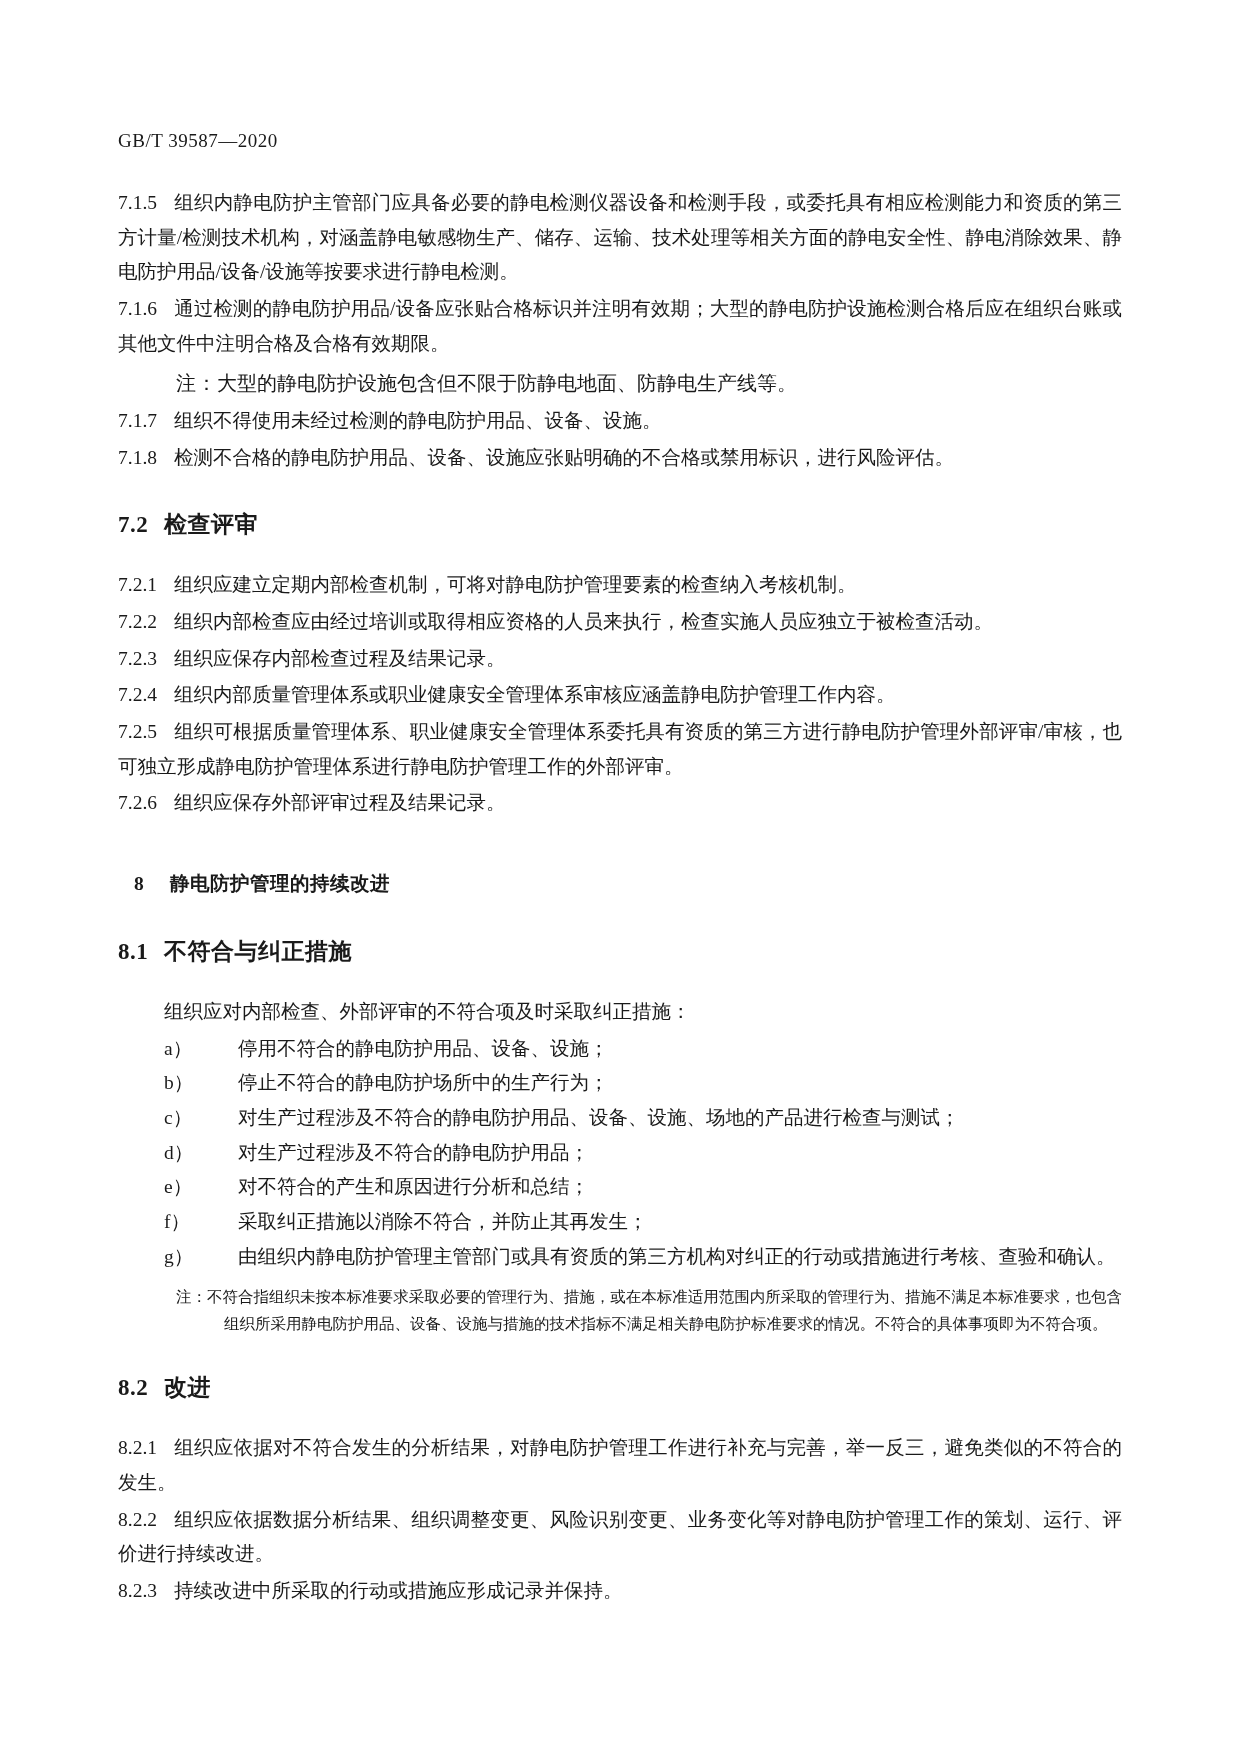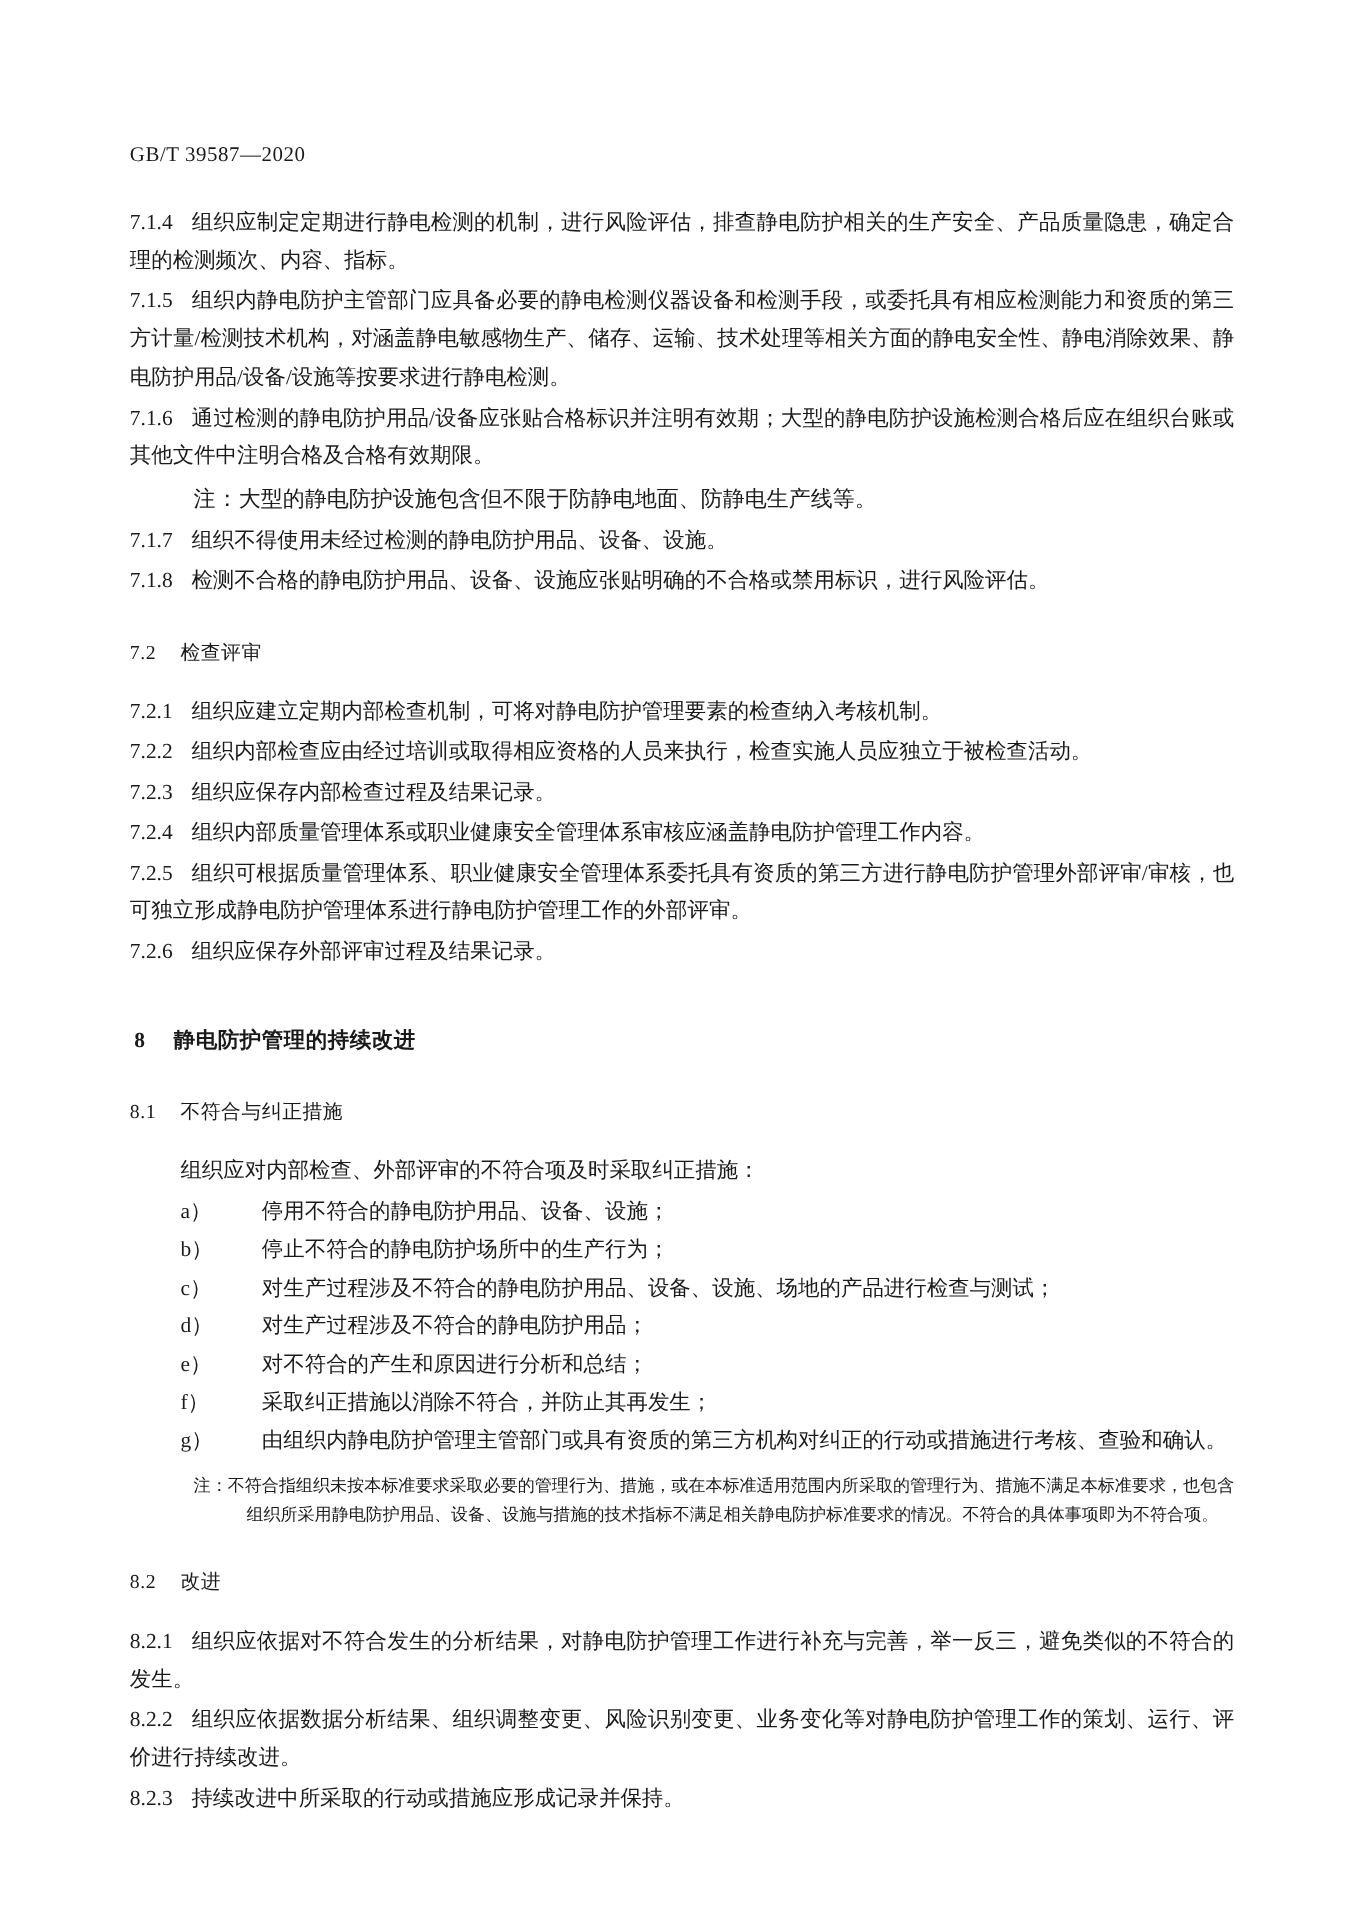--- a/index.html
+++ b/index.html
@@ -60,33 +60,33 @@
     padding-left: 58px;
     text-align: justify;
     text-indent: 0;
   }
   .note-block .hang {
     display: block;
     padding-left: 48px;
     text-indent: -48px;
   }
   h2.section {
-    font-size: 18px;
-    font-weight: normal;
+    font-size: 23px;
+    font-weight: bold;
     margin: 30px 0 22px 0;
     letter-spacing: 0.5px;
   }
   h2.section .sec-num {
     display: inline-block;
     min-width: 46px;
   }
   h2.chapter {
     font-size: 19.5px;
     font-weight: bold;
-    margin: 46px 0 26px 4px;
+    margin: 46px 0 26px 16px;
     letter-spacing: 0.5px;
   }
   h2.chapter .sec-num {
     display: inline-block;
     min-width: 36px;
   }
   .lead-in {
     margin: 0 0 2px 0;
     padding-left: 46px;
   }
@@ -115,21 +115,20 @@
 </style>
 </head>
 <body>
 
 <div class="page">
 
   <div class="header">GB/T 39587—2020</div>
 
   <div class="body-text">
 
-    <p class="para"><span class="num">7.1.4</span><span>组织应制定定期进行静电检测的机制，进行风险评估，排查静电防护相关的生产安全、产品质量隐患，确定合理的检测频次、内容、指标。</span></p>
 
     <p class="para"><span class="num">7.1.5</span><span>组织内静电防护主管部门应具备必要的静电检测仪器设备和检测手段，或委托具有相应检测能力和资质的第三方计量/检测技术机构，对涵盖静电敏感物生产、储存、运输、技术处理等相关方面的静电安全性、静电消除效果、静电防护用品/设备/设施等按要求进行静电检测。</span></p>
 
     <p class="para"><span class="num">7.1.6</span><span>通过检测的静电防护用品/设备应张贴合格标识并注明有效期；大型的静电防护设施检测合格后应在组织台账或其他文件中注明合格及合格有效期限。</span></p>
 
     <div class="note"><span class="note-label">注：</span><span>大型的静电防护设施包含但不限于防静电地面、防静电生产线等。</span></div>
 
     <p class="para"><span class="num">7.1.7</span><span>组织不得使用未经过检测的静电防护用品、设备、设施。</span></p>
 
     <p class="para"><span class="num">7.1.8</span><span>检测不合格的静电防护用品、设备、设施应张贴明确的不合格或禁用标识，进行风险评估。</span></p>

